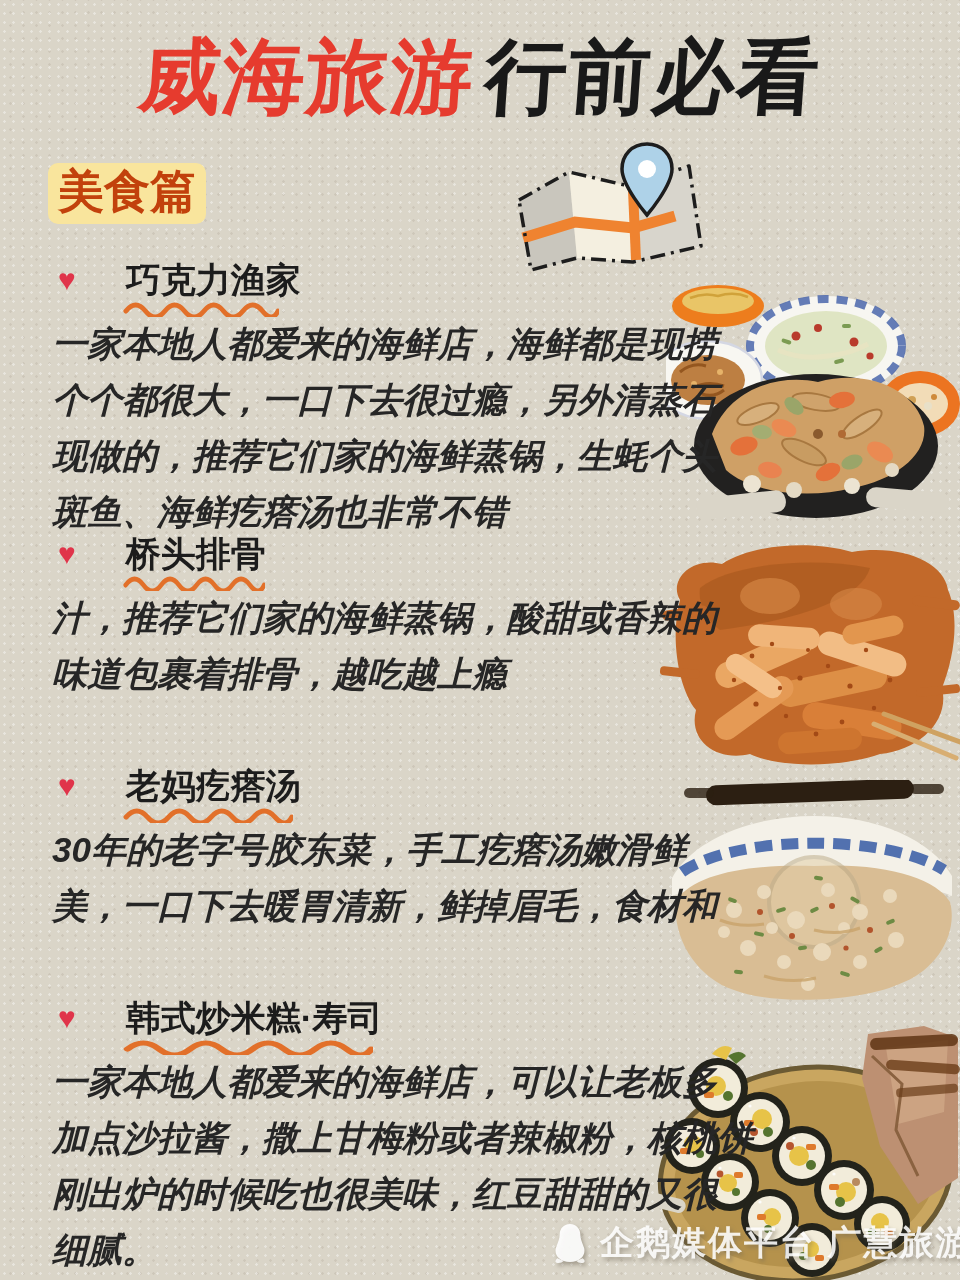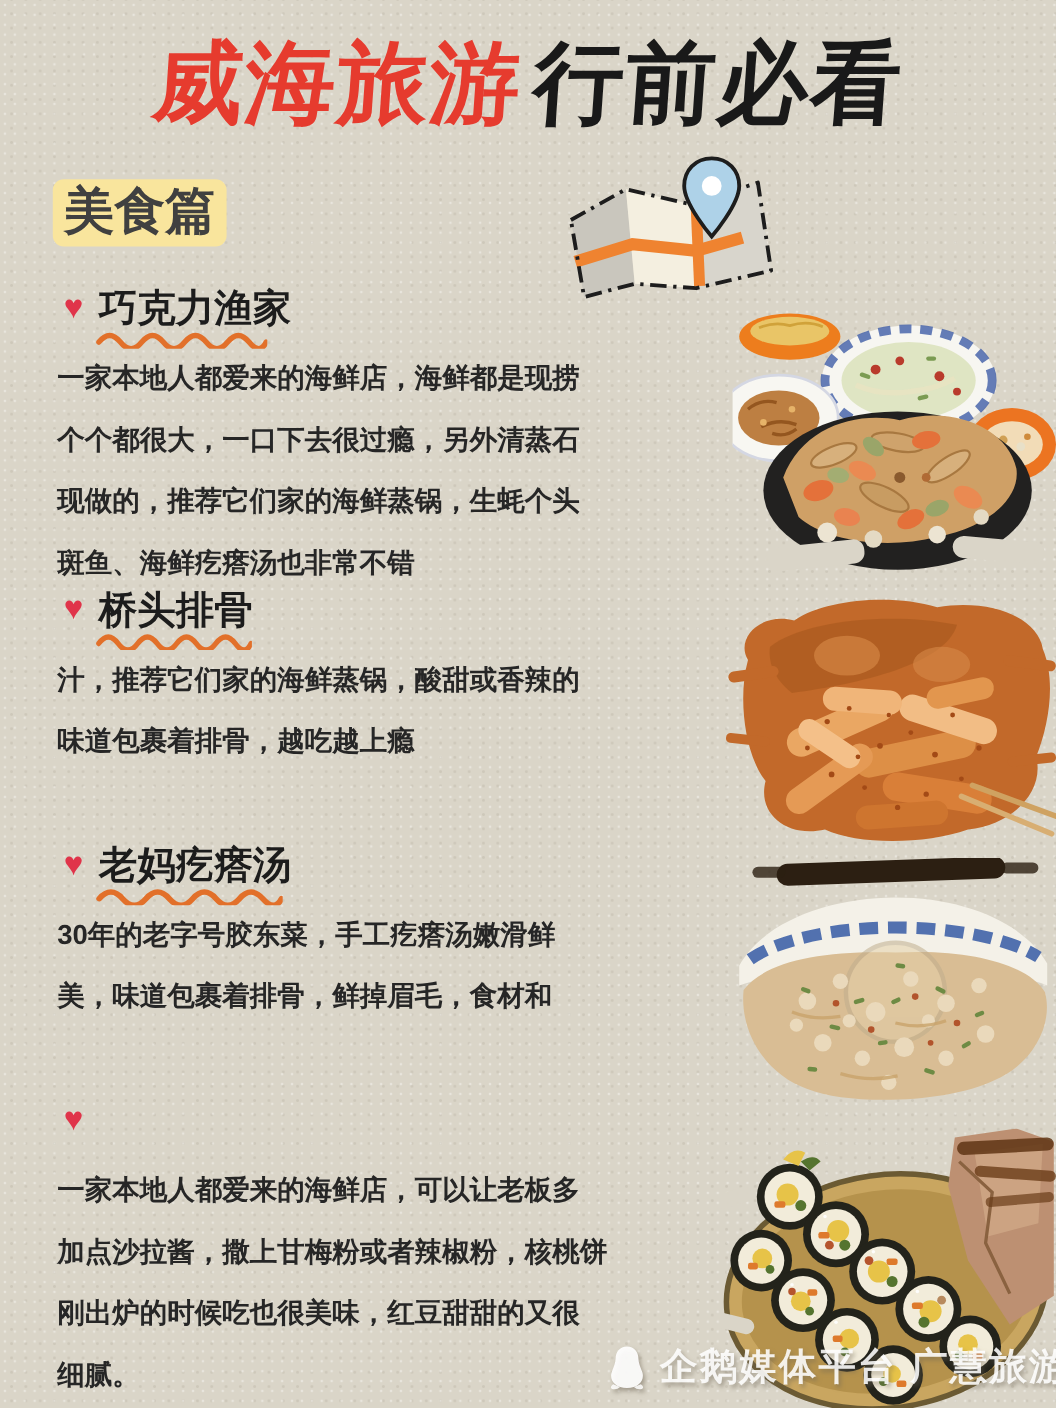--- a/index.html
+++ b/index.html
@@ -21,32 +21,32 @@
     font-size:82px;font-weight:900;line-height:1.06;
     letter-spacing:2px;transform:skewX(-4deg);
     white-space:nowrap;
   }
   .title .hl{color:#e63b2e;margin-right:10px;}
   .title .rest{color:#191919;}
   .badge{
     position:absolute;left:48px;top:163px;
     background:#f9e59d;border-radius:10px;
     padding:3px 10px 7px 10px;
-    font-size:46px;font-weight:900;color:#404040;line-height:1.1;
+    font-size:46px;font-weight:900;color:#c2410c;line-height:1.1;
   }
   .map-icon{position:absolute;left:505px;top:140px;z-index:1;}
   .sec{position:absolute;left:52px;width:640px;z-index:2;}
   .sec-head{height:44px;display:flex;align-items:center;padding-left:6px;}
   .heart{color:#e0344a;font-size:30px;margin-right:14px;line-height:1;}
-  .sec-title{position:relative;font-size:35px;font-weight:800;color:#1c1c1c;white-space:nowrap;}
+  .sec-title{position:relative;font-size:35px;font-weight:800;color:#1c1c1c;white-space:nowrap;margin-left:36px;}
   .sec-title svg{position:absolute;left:-3px;bottom:-13px;}
   .sec-body{margin-top:14px;}
   .bline{
-    font-size:25px;font-weight:700;color:#262626;
-    line-height:56px;white-space:nowrap;letter-spacing:0;
+    font-size:35px;font-weight:700;color:#262626;
+    line-height:56px;white-space:nowrap;letter-spacing:0;font-style:italic;
   }
   .photo{position:absolute;z-index:1;}
   .sec1{top:258px;} .sec2{top:532px;} .sec3{top:764px;} .sec4{top:996px;}
   .photo1{left:666px;top:284px;}
   .photo2{left:660px;top:538px;}
   .photo3{left:664px;top:780px;}
   .photo4{left:656px;top:1026px;}
   .watermark{
     position:absolute;left:552px;top:1220px;z-index:6;
     display:flex;align-items:center;gap:12px;
@@ -119,27 +119,33 @@
       <span class="heart">♥</span>
       <span class="sec-title">
         <span>老妈疙瘩汤</span>
         <svg width="170" height="16" viewBox="0 0 160 16" preserveAspectRatio="none">
             <path d="M3 10 Q 13 -2 23 10 T 43 10 T 63 10 T 83 10 T 103 10 T 123 10 T 143 10 T 159 10" fill="none" stroke="#e2702a" stroke-width="5" stroke-linecap="round"></path>
           </svg>
       </span>
     </div>
     <div class="sec-body">
       <div class="bline">30年的老字号胶东菜，手工疙瘩汤嫩滑鲜</div>
-      <div class="bline">美，味道包裹着排骨，鲜掉眉毛，食材和</div>
+      <div class="bline">美，一口下去暖胃清新，鲜掉眉毛，食材和</div>
     </div>
   </div>
 
   <div class="sec sec4">
     <div class="sec-head">
       <span class="heart">♥</span>
+      <span class="sec-title">
+        <span>韩式炒米糕·寿司</span>
+        <svg width="250" height="16" viewBox="0 0 160 16" preserveAspectRatio="none">
+            <path d="M3 10 Q 13 -2 23 10 T 43 10 T 63 10 T 83 10 T 103 10 T 123 10 T 143 10 T 159 10" fill="none" stroke="#e2702a" stroke-width="5" stroke-linecap="round"></path>
+          </svg>
+      </span>
     </div>
     <div class="sec-body">
       <div class="bline">一家本地人都爱来的海鲜店，可以让老板多</div>
       <div class="bline">加点沙拉酱，撒上甘梅粉或者辣椒粉，核桃饼</div>
       <div class="bline">刚出炉的时候吃也很美味，红豆甜甜的又很</div>
       <div class="bline">细腻。</div>
     </div>
   </div>
 
   <svg class="photo photo1" width="294" height="240" viewBox="0 0 294 240">

